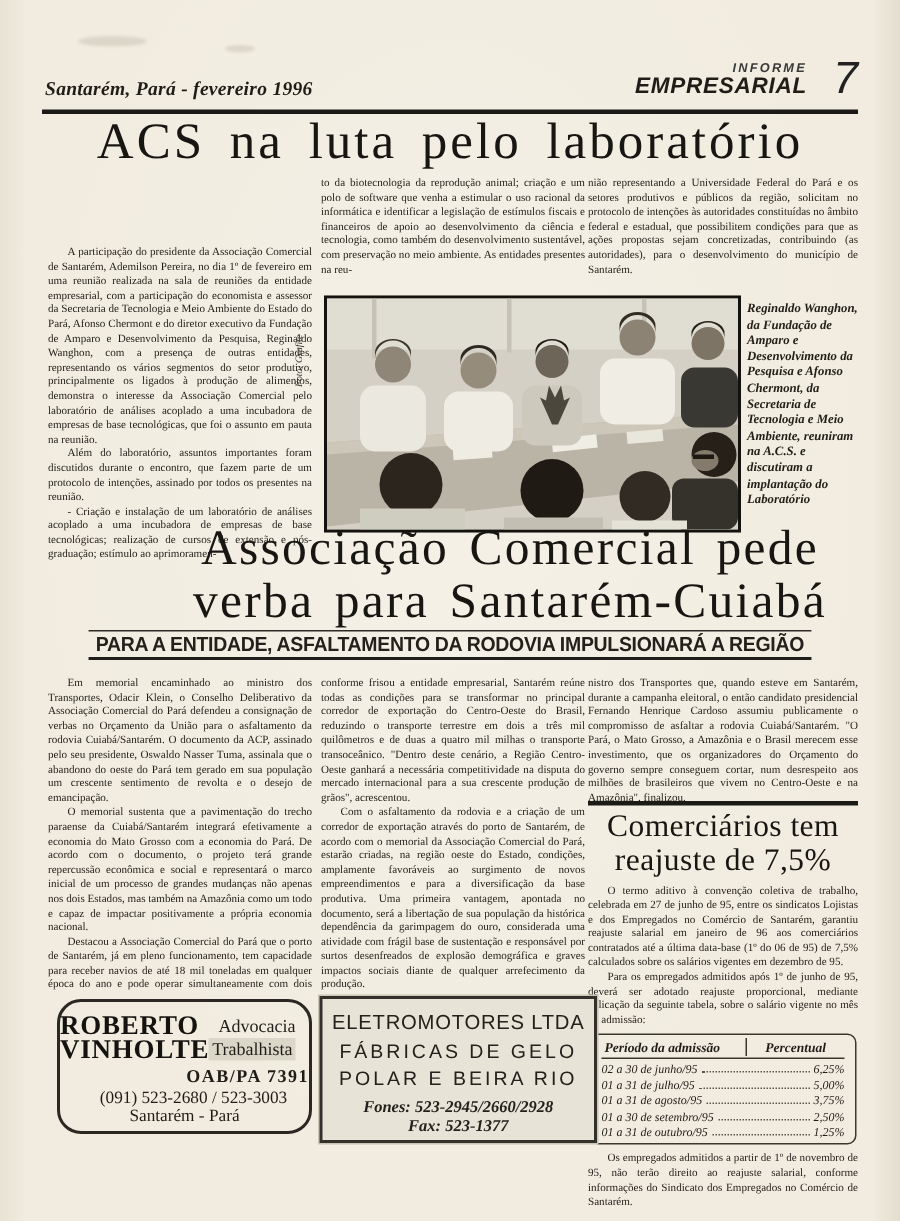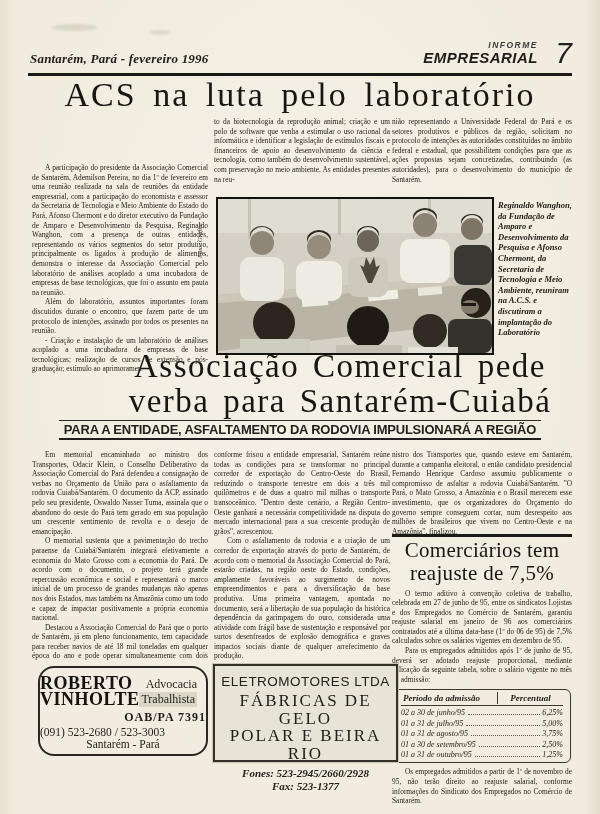--- a/index.html
+++ b/index.html
@@ -62,28 +62,28 @@
   .a3-leader { flex:1; border-bottom:1px dotted #5b564c; margin:0 2px 2px 3px; }
   .a3-val { text-align:right; }
 
   
   .ad-vinholte { left:38px; top:666px; width:166px; height:86px; border:2.5px solid #2b2823; border-radius:16px; }
   .adv-row { display:flex; justify-content:flex-end; padding:7px 9px 0 10px; }
   .adv-name { font:bold 18px/16px "Liberation Serif", serif; letter-spacing:.5px; color:#15130f; }
   .adv-side { font:12px/15px "Liberation Serif", serif; text-align:right; padding-top:2px; }
   .adv-side .hl { background:#dbd7c8; padding:0 2px; }
   .adv-oab { text-align:right; font:bold 12px "Liberation Serif", serif; letter-spacing:1px; margin-top:3px; }
-  .adv-phone { font:11.5px "Liberation Serif", serif; margin-top:1px; }
+  .adv-phone { text-align:center; font:11.5px "Liberation Serif", serif; margin-top:1px;padding-left:12px; }
   .adv-city { text-align:center; font:11.5px "Liberation Serif", serif; }
 
   .ad-eletro { left:213px; top:664px; width:181px; height:94px; border:2px solid #34312b;
     background:#e7e3d6; box-shadow:0 0 0 1px #c9c4b4; text-align:center;
     font-family:"Liberation Sans", sans-serif; color:#23211c; }
   .ade-title { font-size:13.5px; letter-spacing:.5px; margin-top:8px; }
-  .ade-big { font-size:17px; line-height:17.5px; letter-spacing:2px; margin-top:3px;font-family:Liberation Serif, serif; }
+  .ade-big { font-size:13px; line-height:17.5px; letter-spacing:2px; margin-top:3px; }
   .ade-fones { font:bold italic 11px "Liberation Serif", serif; margin-top:5px; }
   .ade-fax { font:bold italic 11px "Liberation Serif", serif; margin-top:1px; }
 
   
   .smudge { position:absolute; background:rgba(90,85,70,.14); border-radius:50%; filter:blur(1px); }
 </style>
 </head>
 <body>
 
 <div class="page">

